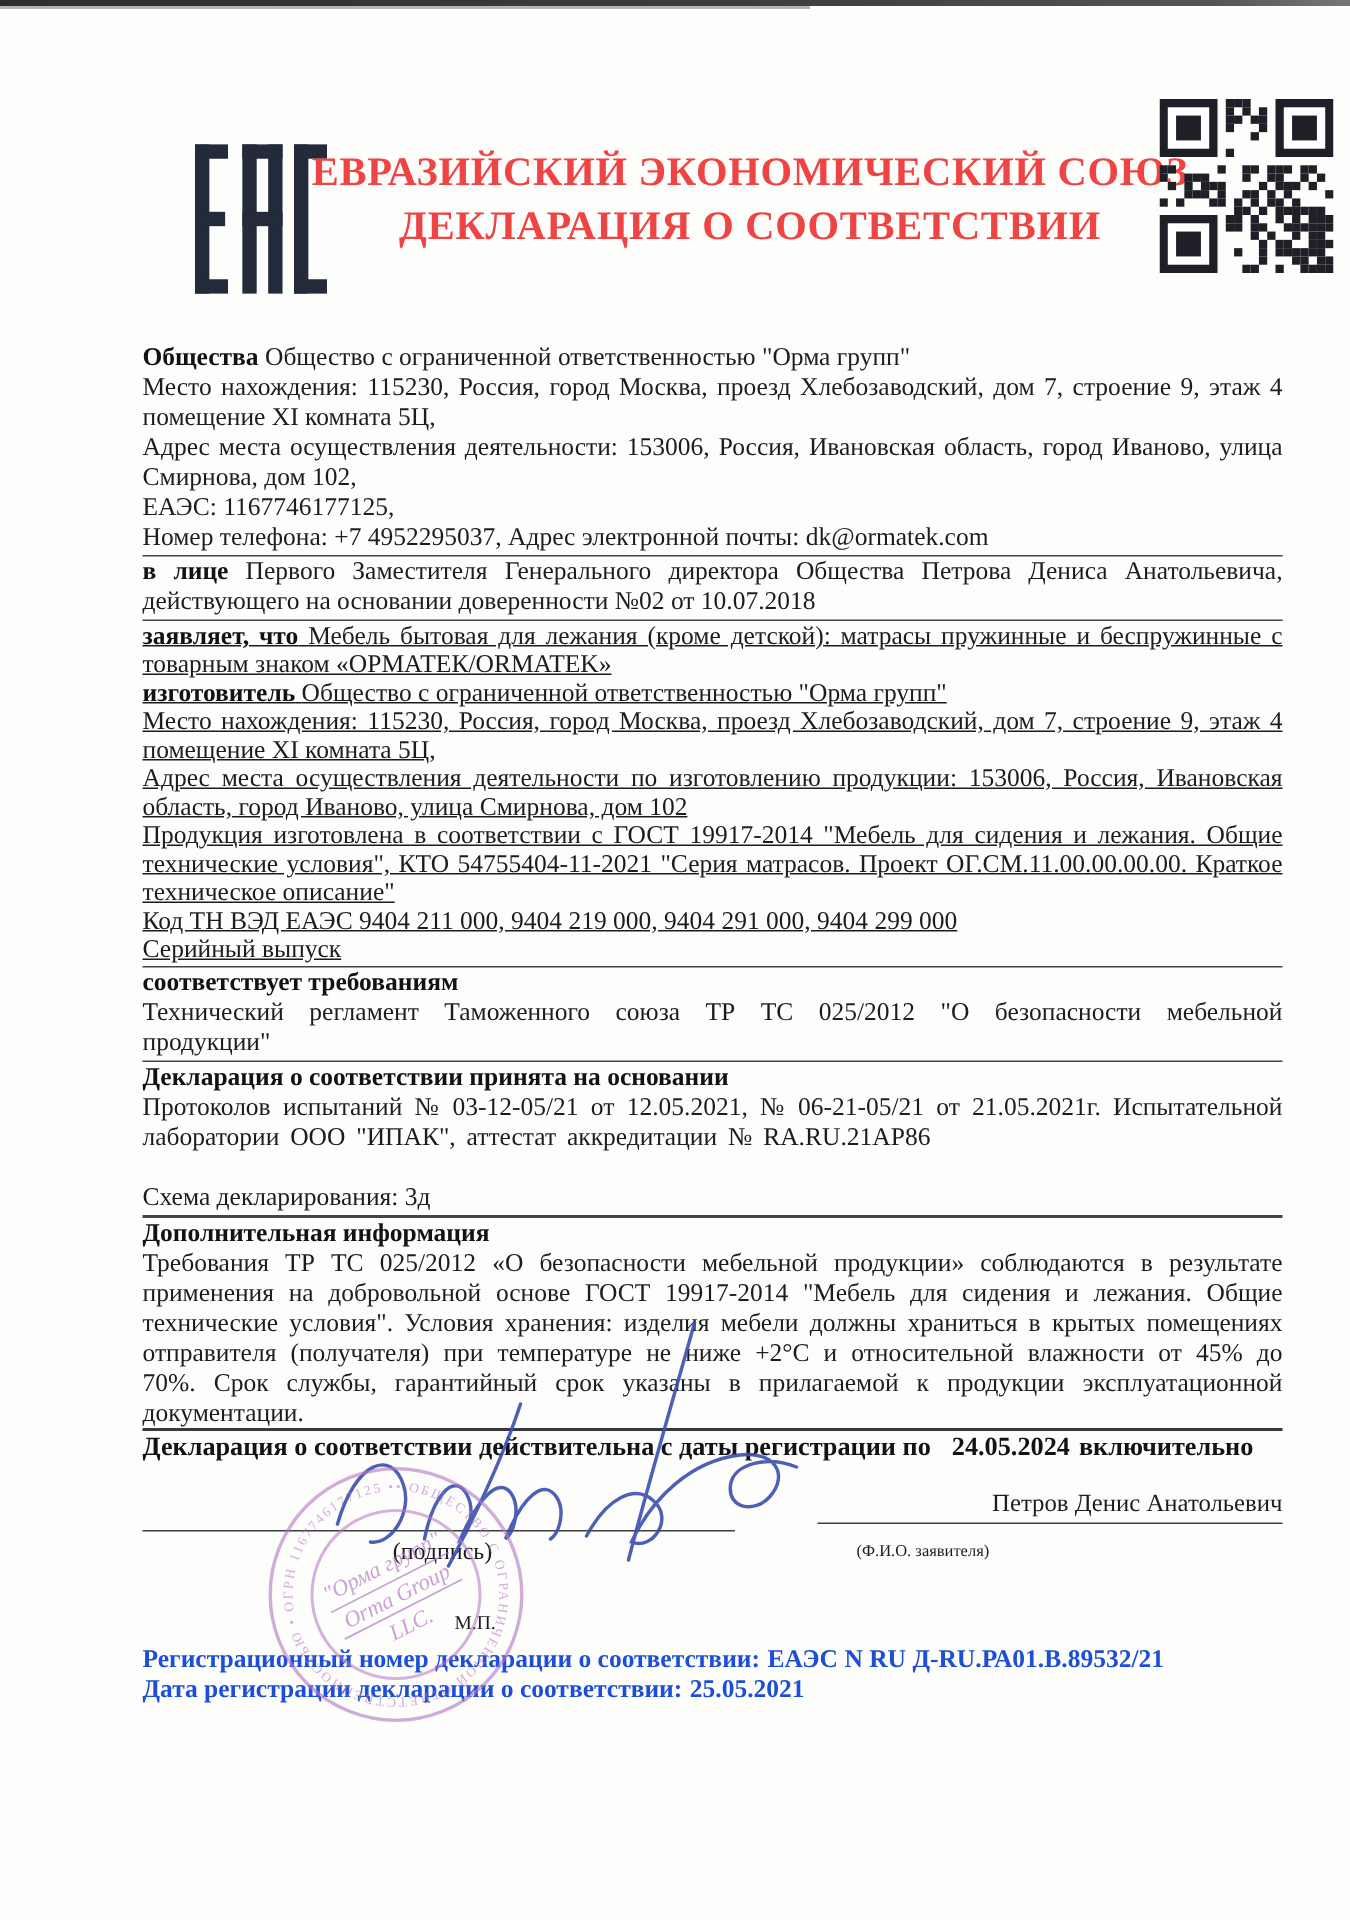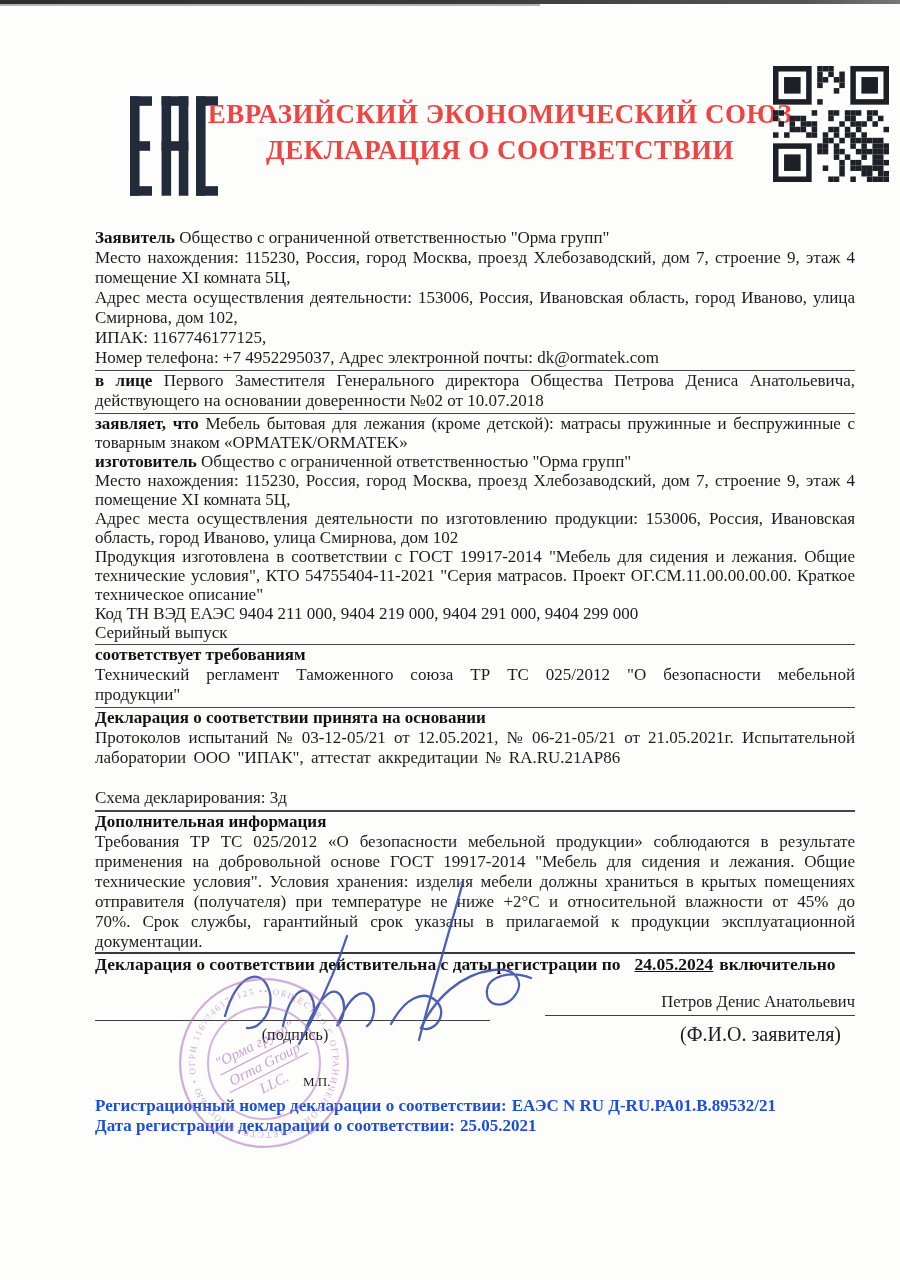--- a/index.html
+++ b/index.html
@@ -17,37 +17,37 @@
   .eac { position:absolute; left:130px; top:90px; }
   .title { position:absolute; left:190px; top:96px; width:620px; text-align:center;
     font-weight:bold; font-size:27px; line-height:36px; letter-spacing:.5px; color:#ef4444; }
   .qr { position:absolute; left:773px; top:62px; }
 
   
   .doc { position:absolute; left:95px; top:228px; width:760px; font-size:17px; line-height:20px; color:#1c1c20; }
   .doc p { margin:0; text-align:justify; }
   .b { font-weight:bold; color:#121216; }
   .sec { border-bottom:1.5px solid #43434a; padding-bottom:2px; }
-  .sec-manu { line-height:19px; }
+  .sec-manu { line-height:19px;text-decoration:underline; }
   .wsp1 { word-spacing:6px; }
   .wsp2 { word-spacing:3px; }
   .wsp3 { word-spacing:2.5px; }
   .gapline { height:20px; }
   .sec-add { border-bottom:2.5px solid #38383e; }
   .validity { margin-top:22px; font-weight:bold; font-size:17.5px; color:#131317; }
-  .validity .date { margin-left:14px;text-decoration:underline; }
+  .validity .date { margin-left:14px; }
   .validity .suffix { margin-left:6px; }
 
   
   .sigzone { position:relative; height:112px; margin-top:10px; }
   .sig-line { position:absolute; top:36px; left:0; width:395px; border-top:1.6px solid #3d3d44; }
   .sig-caption { position:absolute; top:41px; left:115px; width:170px; text-align:center; font-size:16px; }
   .fio-box { position:absolute; top:8px; left:450px; width:310px; text-align:right;
     border-bottom:1.6px solid #3d3d44; padding-bottom:3px; font-size:16.5px; }
-  .fio-caption { position:absolute; top:40px; left:436px; width:310px; text-align:right; font-size:20px; }
+  .fio-caption { position:absolute; top:40px; left:476px; width:310px; text-align:left; font-size:11px; }
   .mp { position:absolute; top:88px; left:208px; font-size:13px; }
   .stamp { position:absolute; left:78px; top:-12px; z-index:3; opacity:.8; pointer-events:none; }
   .autograph { position:absolute; left:100px; top:-106px; z-index:2; pointer-events:none; }
 
   .reg { margin-top:16px; font-weight:bold; font-size:17px; color:#1d4ed8; }
   .reg2 { margin-top:23px; }
   .reg .val { margin-left:5px; }
 </style>
 </head>
 <body>
@@ -204,24 +204,24 @@
       <rect fill="#fff" x="75" y="5" width="25" height="25"></rect>
       <rect x="80" y="10" width="15" height="15"></rect>
       <rect x="0" y="70" width="35" height="35"></rect>
       <rect fill="#fff" x="5" y="75" width="25" height="25"></rect>
       <rect x="10" y="80" width="15" height="15"></rect>
     </svg>
 
   <div class="doc">
 
     <div class="sec">
-      <p><span class="b">Заявитель</span> <span>Общество с ограниченной ответственностью "Орма групп"</span></p>
+      <p><span class="b">Общества</span> <span>Общество с ограниченной ответственностью "Орма групп"</span></p>
       <p>Место нахождения: 115230, Россия, город Москва, проезд Хлебозаводский, дом 7, строение 9, этаж 4 помещение XI комната 5Ц,</p>
       <p>Адрес места осуществления деятельности: 153006, Россия, Ивановская область, город Иваново, улица Смирнова, дом 102,</p>
-      <p>ИПАК: 1167746177125,</p>
+      <p>ЕАЭС: 1167746177125,</p>
       <p>Номер телефона: +7 4952295037, Адрес электронной почты: dk@ormatek.com</p>
     </div>
 
     <div class="sec">
       <p><span class="b">в лице</span> <span>Первого Заместителя Генерального директора Общества Петрова Дениса Анатольевича, действующего на основании доверенности №02 от 10.07.2018</span></p>
     </div>
 
     <div class="sec sec-manu">
       <p><span class="b">заявляет, что</span> <span>Мебель бытовая для лежания (кроме детской): матрасы пружинные и беспружинные с товарным знаком «ОРМАТЕК/ORMATEK»</span></p>
       <p><span class="b">изготовитель</span> <span>Общество с ограниченной ответственностью "Орма групп"</span></p>

